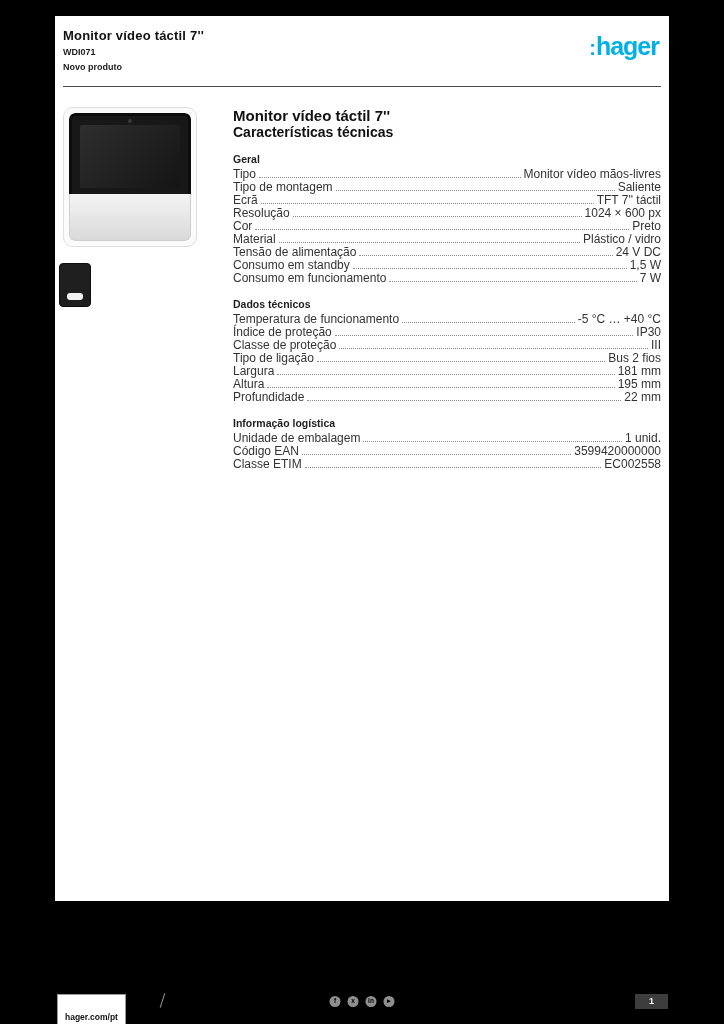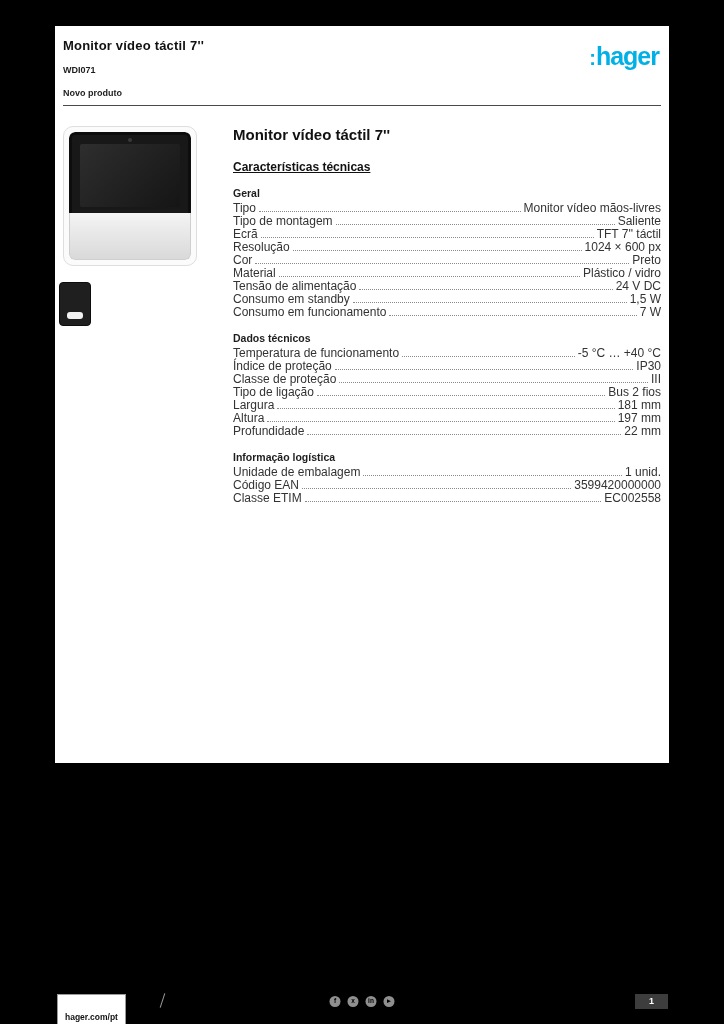--- a/index.html
+++ b/index.html
@@ -1,27 +1,27 @@
 <!DOCTYPE html>
 <html><head>
 <meta charset="utf-8">
 <style>
   html,body{margin:0;padding:0;}
   body{
     width:724px;height:1024px;background:#000;position:relative;
     font-family:"Liberation Sans",sans-serif;color:#2b2b2b;overflow:hidden;
   }
   .paper{
-    position:absolute;left:55px;top:26px;width:614px;height:737px;
+    position:absolute;left:55px;top:16px;width:614px;height:885px;
     background:#fff;box-sizing:border-box;padding:12px 8px 12px 8px;
   }
   
   .hdr{position:relative;min-height:52px;}
   .h-title{font-size:13px;font-weight:bold;color:#111;letter-spacing:.2px;}
-  .h-sub{font-size:9px;font-weight:bold;color:#1d1d1d;line-height:1.35;margin-top:11px;}
+  .h-sub{font-size:9px;font-weight:bold;color:#1d1d1d;line-height:1.35;margin-top:3px;}
   .logo{
     position:absolute;top:4px;right:2px;
     font-size:25px;font-weight:bold;color:#00b0e6;letter-spacing:-1px;
     font-family:"Liberation Sans",sans-serif;
   }
   .logo .colon{font-size:20px;margin-right:1px;}
   .rule{border-bottom:1px solid #4a4a4a;margin-top:6px;}
   
   .main{display:flex;margin-top:20px;}
   .left-col{width:150px;flex:none;}
@@ -49,21 +49,21 @@
   }
   .thumb{
     margin-top:16px;margin-left:-4px;width:30px;height:42px;background:#1f1f1f;
     border:1px solid #0d0d0d;border-radius:4px;position:relative;
   }
   .thumb .pill{
     position:absolute;bottom:6px;left:50%;transform:translateX(-50%);
     width:16px;height:7px;background:#f2f2f2;border-radius:3px;
   }
   .product-title{font-size:15px;font-weight:bold;color:#111;}
-  .specs-heading{font-size:12px;font-weight:bold;color:#111;margin-top:17px;text-decoration:underline;}
+  .specs-heading{font-size:14px;font-weight:bold;color:#111;}
   #sections{margin-top:6px;}
   .sec-title{font-size:10.5px;font-weight:bold;color:#1d1d1d;margin:13px 0 3px 0;}
   .spec-row{display:flex;align-items:flex-end;font-size:12px;color:#333;line-height:13px;}
   .spec-row .lbl{white-space:nowrap;}
   .spec-row .dots{flex:1;border-bottom:1px dotted #8a8a8a;margin:0 3px 3px 3px;min-width:12px;}
   .spec-row .val{white-space:nowrap;}
   
   .footer{position:absolute;left:0;top:994px;width:724px;height:22px;}
   .site-box{
     position:absolute;left:57px;top:0;background:#fff;border:1px solid #9a9a9a;
@@ -186,21 +186,21 @@
             <span class="val">Bus 2 fios</span>
           </div>
           <div class="spec-row">
             <span class="lbl">Largura</span>
             <span class="dots"></span>
             <span class="val">181 mm</span>
           </div>
           <div class="spec-row">
             <span class="lbl">Altura</span>
             <span class="dots"></span>
-            <span class="val">197 mm</span>
+            <span class="val">195 mm</span>
           </div>
           <div class="spec-row">
             <span class="lbl">Profundidade</span>
             <span class="dots"></span>
             <span class="val">22 mm</span>
           </div>
           <div class="sec-title">Informação logística</div>
           <div class="spec-row">
             <span class="lbl">Unidade de embalagem</span>
             <span class="dots"></span>

